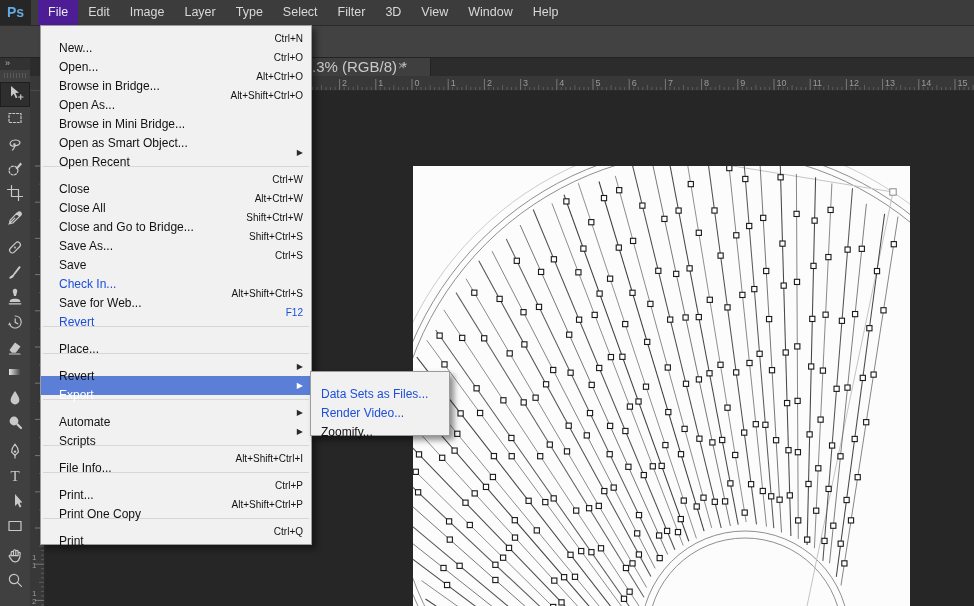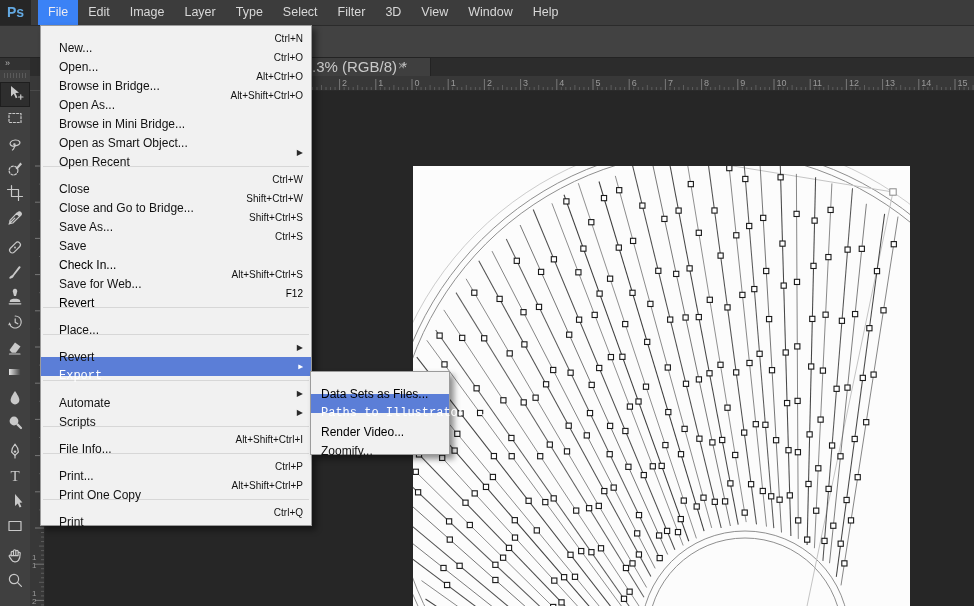--- a/index.html
+++ b/index.html
@@ -6,21 +6,21 @@
   #stage{position:relative;width:974px;height:606px;overflow:hidden;
          font-family:"Liberation Sans",sans-serif;background:#282828;
          -webkit-font-smoothing:antialiased;}
   .abs{position:absolute;}
 
   
   #menubar{left:0;top:0;width:974px;height:25px;background:#3c3c3c;border-bottom:1px solid #2b2b2b;z-index:20;}
   #pslogo{left:0;top:0;width:31px;height:25px;background:#262626;color:#63a9e2;
           font-weight:bold;font-size:14px;text-align:center;line-height:25px;}
   .mb-item{display:inline-block;padding:0 10px;line-height:25px;font-size:12.5px;color:#d8d8d8;cursor:default;}
-  .mb-item.active{background:#3b82f6;color:#eceaf2;}
+  .mb-item.active{background:#4c1d95;color:#eceaf2;}
   #mb-items{position:absolute;left:38px;top:0;white-space:nowrap;}
 
   
   #optbar{left:0;top:25px;width:974px;height:32px;background:#424242;border-bottom:1px solid #232323;z-index:10;}
   .opt-grip{left:2px;top:29px;width:5px;height:24px;
             background:repeating-linear-gradient(180deg,#5e5e5e 0 1px,transparent 1px 3px);}
   .opt-sep{top:29px;width:1px;height:24px;background:#2f2f2f;}
   .opt-icon{top:33px;width:18px;height:16px;}
   #opt-fragment{left:303px;top:25px;height:32px;line-height:32px;font-size:12px;color:#c6c6c6;}
   #threed-label{left:763px;top:25px;height:32px;line-height:32px;font-size:12px;color:#b8b8b8;}
@@ -51,22 +51,22 @@
   
   .wmenu{background:#f1f1f1;border:1px solid #9b9b9b;box-shadow:4px 4px 6px rgba(0,0,0,0.45);z-index:30;}
   #filemenu{left:40px;top:25px;width:270px;padding:3px 0;}
   #exportmenu{left:310px;top:371px;width:138px;padding:3px 0;z-index:31;}
   .mrow{display:flex;align-items:center;height:19px;padding:0 8px 0 18px;font-size:12px;color:#121212;cursor:default;}
   #exportmenu .mrow{padding:0 6px 0 10px;text-align:right;}
   .mrow .lbl{white-space:nowrap;margin-top:18px;}
   .mrow .fill{flex:1;}
   .mrow .sc{font-size:10px;color:#121212;white-space:nowrap;}
   .mrow .arr{font-size:8px;color:#2a2a2a;margin-left:6px;}
-  .mrow.dis,.mrow.dis .sc,.mrow.dis .arr{color:#000000;}
-  .mrow.hl{background:#5b7ed7;color:#ffffff;font-family:Liberation Mono, monospace;}
+  .mrow.dis,.mrow.dis .sc,.mrow.dis .arr{color:#1d4ed8;}
+  .mrow.hl{background:#5b7ed7;color:#ffffff;}
   .mrow.hl .sc,.mrow.hl .arr{color:#ffffff;}
   .msep{border-top:1px solid #d7d7d7;margin:3.5px 2px;height:0;}
 </style>
 </head>
 <body>
 
 <div id="stage">
 
   <div id="pasteboard" class="abs"></div>
   <div id="canvas" class="abs">
@@ -869,20 +869,25 @@
         <span class="fill"></span>
         <span class="arr">▶</span>
       </div>
       <div class="msep"></div>
       <div class="mrow">
         <span class="lbl">Close</span>
         <span class="fill"></span>
         <span class="sc">Ctrl+W</span>
       </div>
       <div class="mrow">
+        <span class="lbl">Close All</span>
+        <span class="fill"></span>
+        <span class="sc">Alt+Ctrl+W</span>
+      </div>
+      <div class="mrow">
         <span class="lbl">Close and Go to Bridge...</span>
         <span class="fill"></span>
         <span class="sc">Shift+Ctrl+W</span>
       </div>
       <div class="mrow">
         <span class="lbl">Save As...</span>
         <span class="fill"></span>
         <span class="sc">Shift+Ctrl+S</span>
       </div>
       <div class="mrow">
@@ -952,24 +957,20 @@
       <div class="mrow">
         <span class="lbl">Print</span>
         <span class="fill"></span>
         <span class="sc">Ctrl+Q</span>
       </div>
     </div>
 
   <div id="exportmenu" class="abs wmenu">
       <div class="mrow dis">
         <span class="lbl">Data Sets as Files...</span>
-        <span class="fill"></span>
-      </div>
-      <div class="mrow hl">
-        <span class="lbl">Paths to Illustrator...</span>
         <span class="fill"></span>
       </div>
       <div class="mrow dis">
         <span class="lbl">Render Video...</span>
         <span class="fill"></span>
       </div>
       <div class="mrow">
         <span class="lbl">Zoomify...</span>
         <span class="fill"></span>
       </div>

